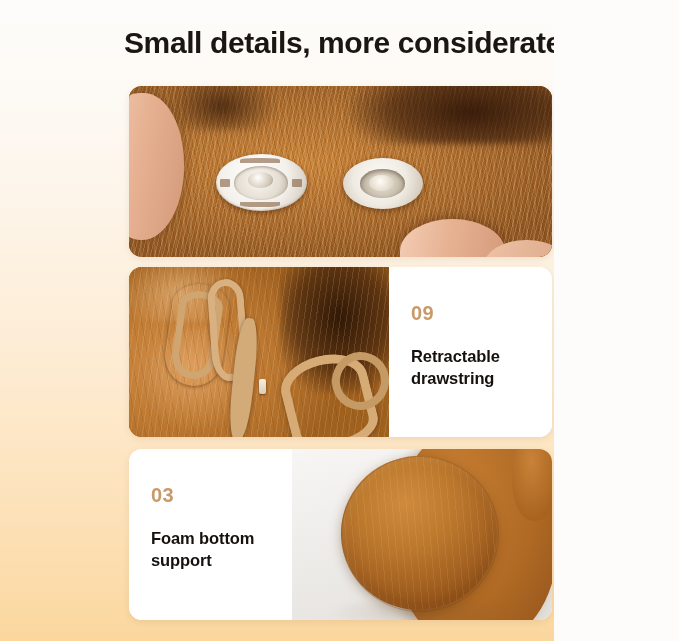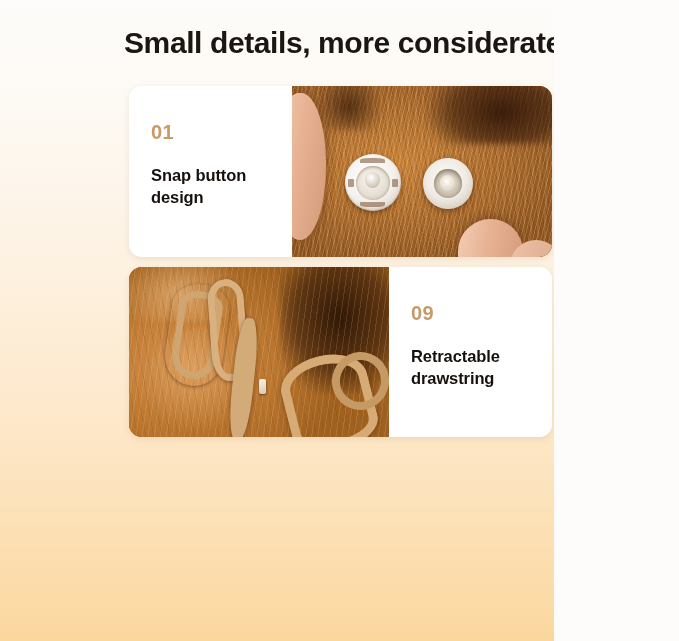--- a/index.html
+++ b/index.html
@@ -441,24 +441,20 @@
   }
 </style>
 </head>
 <body>
 
 <div class="page">
 
   <div class="title">Small details, more considerate</div>
 
   <div class="card card-1">
-    <div class="text-pane">
-      <div class="card-num">01</div>
-      <div class="card-title">Snap button design</div>
-    </div>
     <div class="photo photo-snap">
       <div class="fur-base"></div>
       <div class="fur-strand"></div>
       <div class="dark-top"></div>
       <div class="dark-left"></div>
       <div class="finger finger-left"></div>
       <div class="finger finger-bottom"></div>
       <div class="finger finger-bottom2"></div>
       <div class="snap-stud">
         <div class="snap-notch n1"></div>
@@ -483,14 +479,29 @@
       <div class="draw-nap"></div>
       <div class="cord cord-loop1"></div>
       <div class="cord cord-loop2"></div>
       <div class="cord cord-tail"></div>
       <div class="cord cord-right"></div>
       <div class="cord cord-right2"></div>
       <div class="eyelet"></div>
     </div>
   </div>
 
+  <div class="card card-3">
+    <div class="text-pane">
+      <div class="card-num">03</div>
+      <div class="card-title">Foam bottom support</div>
+    </div>
+    <div class="photo photo-foam">
+      <div class="foam-bg"></div>
+      <div class="foam-body">
+        <div class="foam-ear"></div>
+      </div>
+      <div class="foam-shadow"></div>
+      <div class="foam-oval"></div>
+      <div class="foam-seam"></div>
+    </div>
+  </div>
 
 </div>
 
 </body></html>

